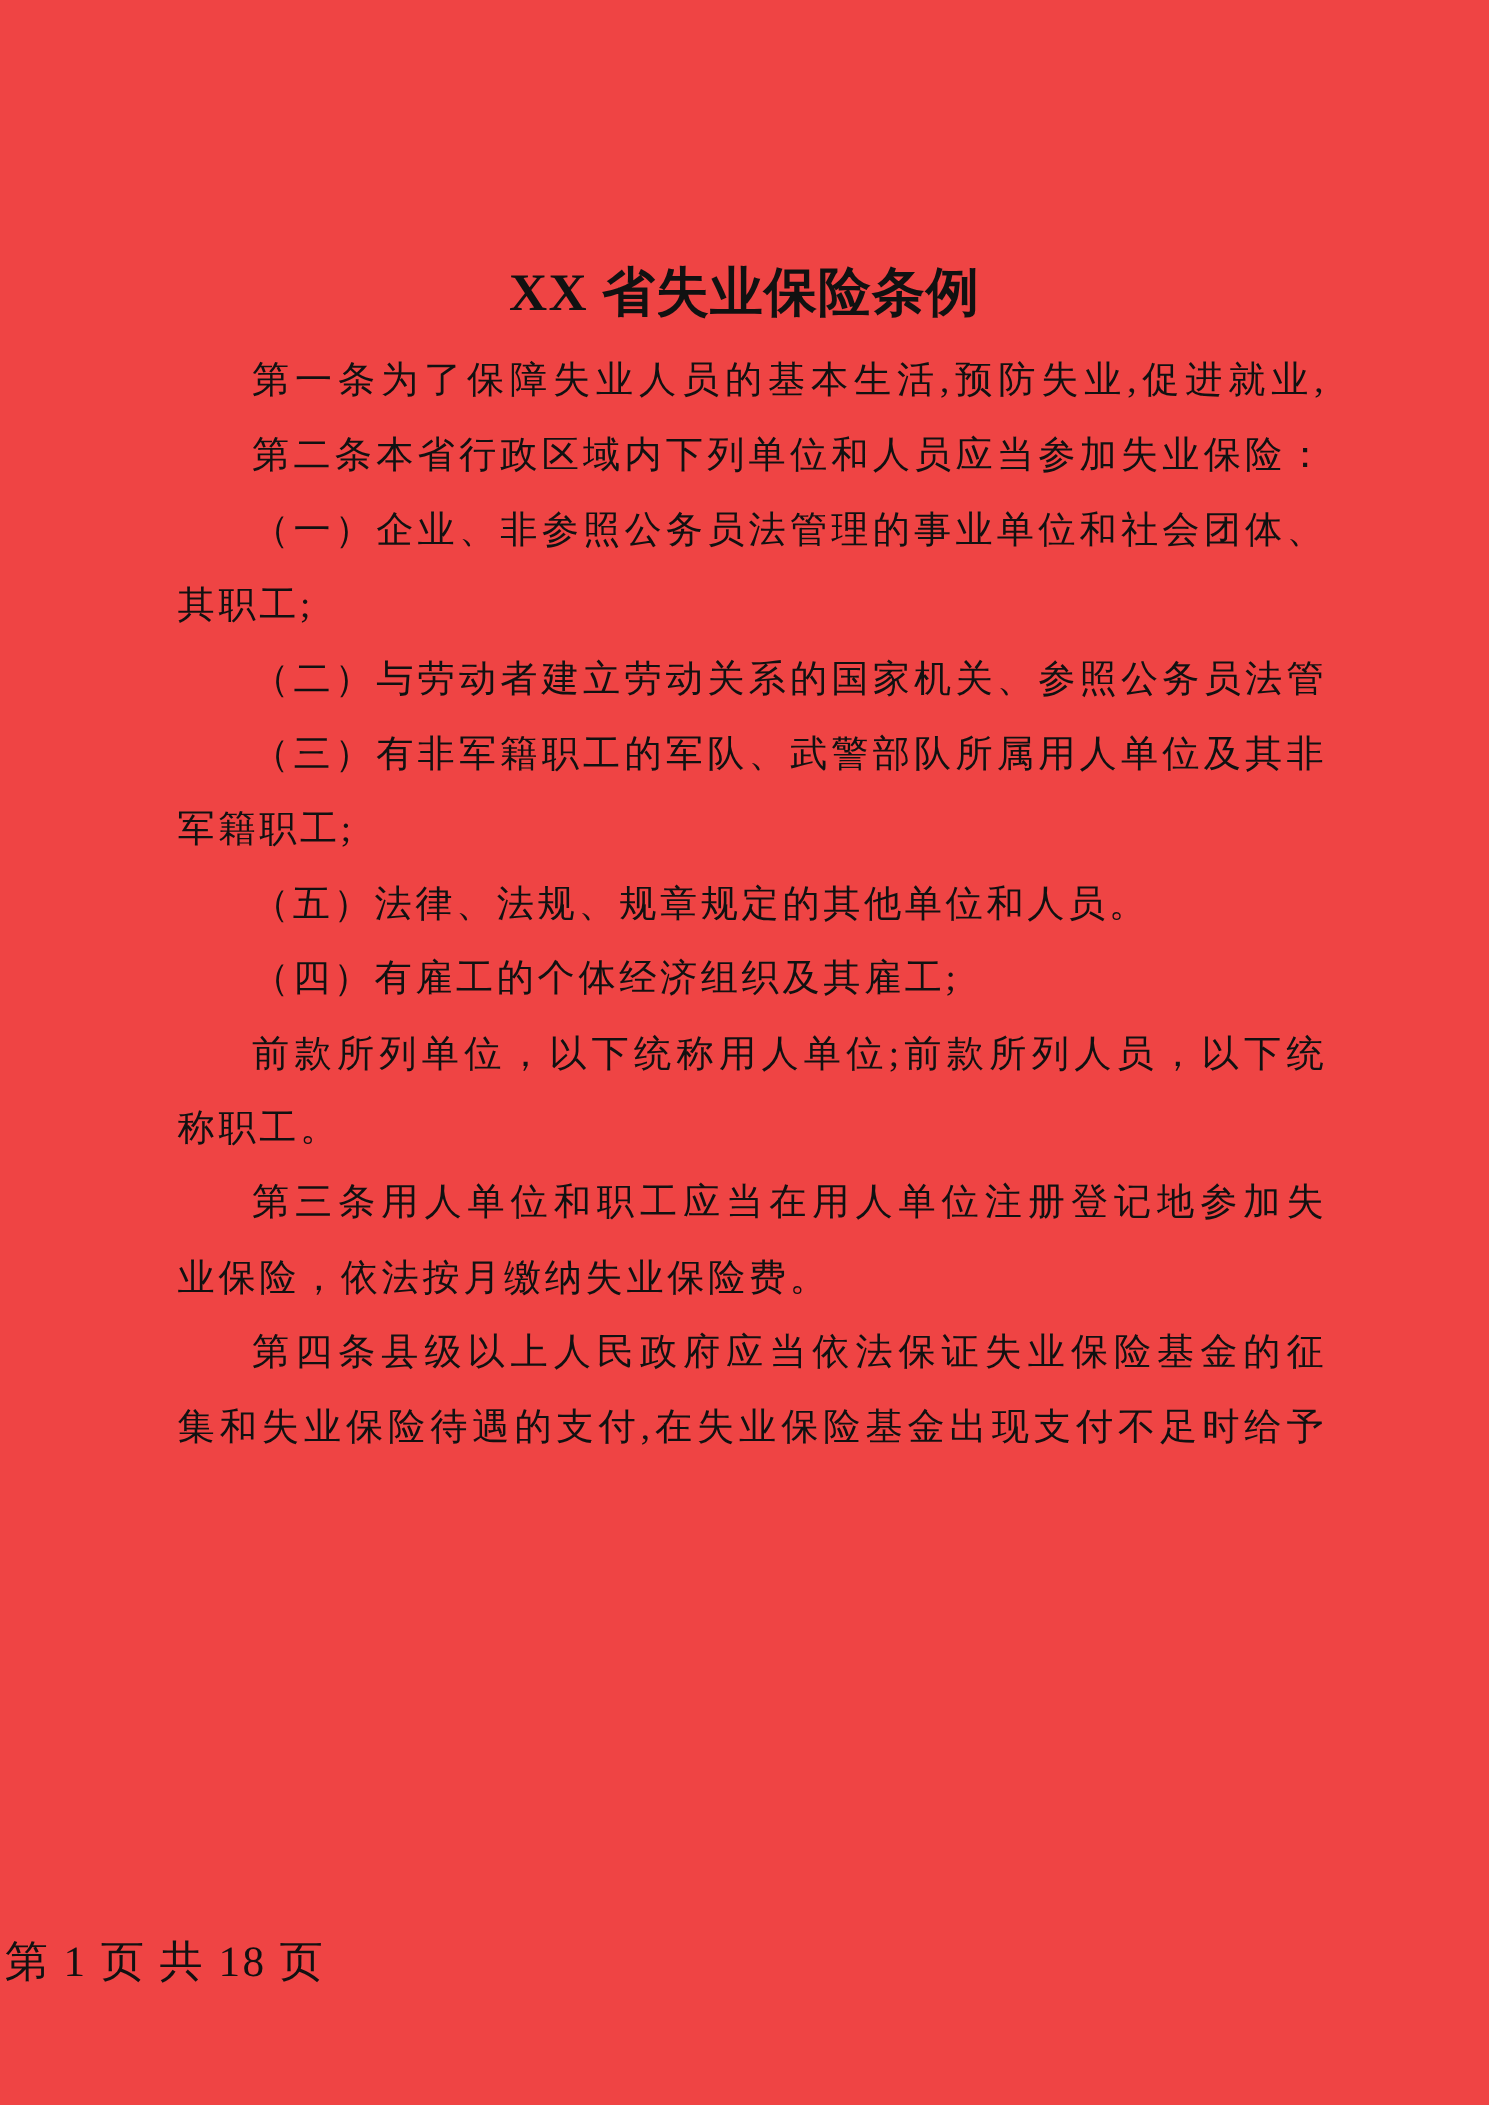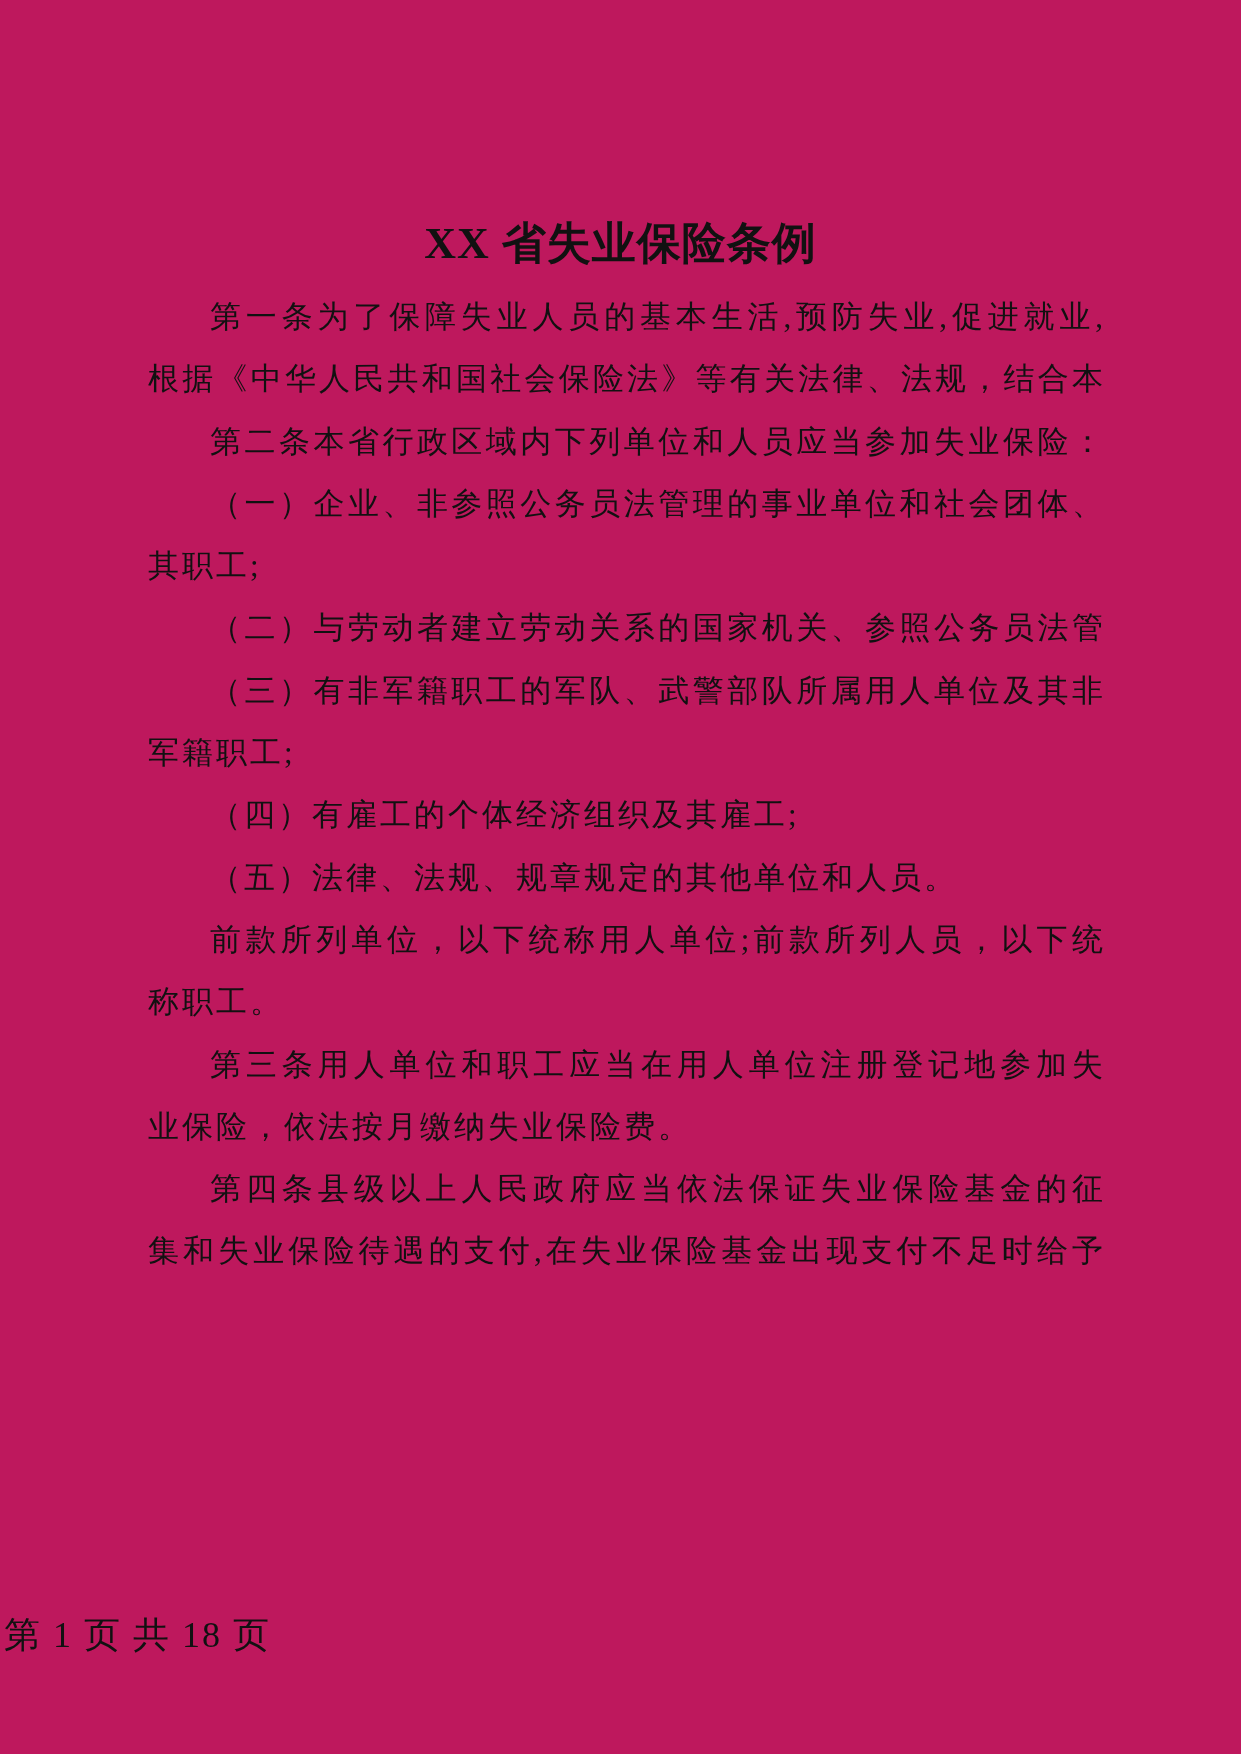--- a/index.html
+++ b/index.html
@@ -4,21 +4,21 @@
 <style>
   html, body {
     margin: 0;
     padding: 0;
     background: #ffffff;
   }
   .page {
     position: relative;
     width: 1241px;
     height: 1754px;
-    background: #be185d;
+    background: #ef4444;
     color: #111111;
     font-family: "Liberation Serif", "DejaVu Serif", serif;
     overflow: hidden;
   }
   .doc-title {
     position: absolute;
     top: 212px;
     left: 0;
     width: 100%;
     margin: 0;
@@ -62,29 +62,28 @@
   }
 </style>
 </head>
 <body>
 
 <div class="page">
   <h1 class="doc-title">XX 省失业保险条例</h1>
 
   <div class="doc-body" id="doc-body">
       <div class="line j ind">第一条为了保障失业人员的基本生活,预防失业,促进就业,</div>
-      <div class="line j">根据《中华人民共和国社会保险法》等有关法律、法规，结合本</div>
       <div class="line j ind">第二条本省行政区域内下列单位和人员应当参加失业保险：</div>
       <div class="line j ind">（一）企业、非参照公务员法管理的事业单位和社会团体、</div>
       <div class="line">其职工;</div>
       <div class="line j ind">（二）与劳动者建立劳动关系的国家机关、参照公务员法管</div>
       <div class="line j ind">（三）有非军籍职工的军队、武警部队所属用人单位及其非</div>
       <div class="line">军籍职工;</div>
+      <div class="line ind">（五）法律、法规、规章规定的其他单位和人员。</div>
       <div class="line ind">（四）有雇工的个体经济组织及其雇工;</div>
-      <div class="line ind">（五）法律、法规、规章规定的其他单位和人员。</div>
       <div class="line j ind">前款所列单位，以下统称用人单位;前款所列人员，以下统</div>
       <div class="line">称职工。</div>
       <div class="line j ind">第三条用人单位和职工应当在用人单位注册登记地参加失</div>
       <div class="line">业保险，依法按月缴纳失业保险费。</div>
       <div class="line j ind">第四条县级以上人民政府应当依法保证失业保险基金的征</div>
       <div class="line j">集和失业保险待遇的支付,在失业保险基金出现支付不足时给予</div>
     </div>
 
   <div class="doc-footer">
     <span>第 1 页 共 18 页</span>

